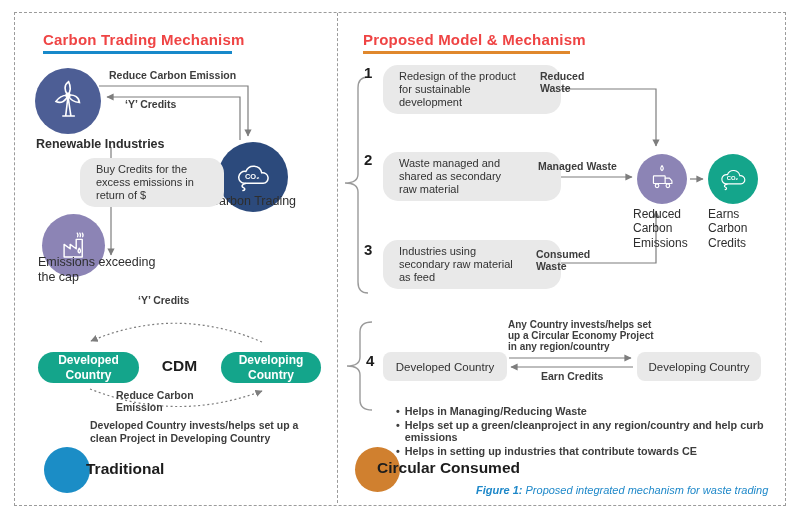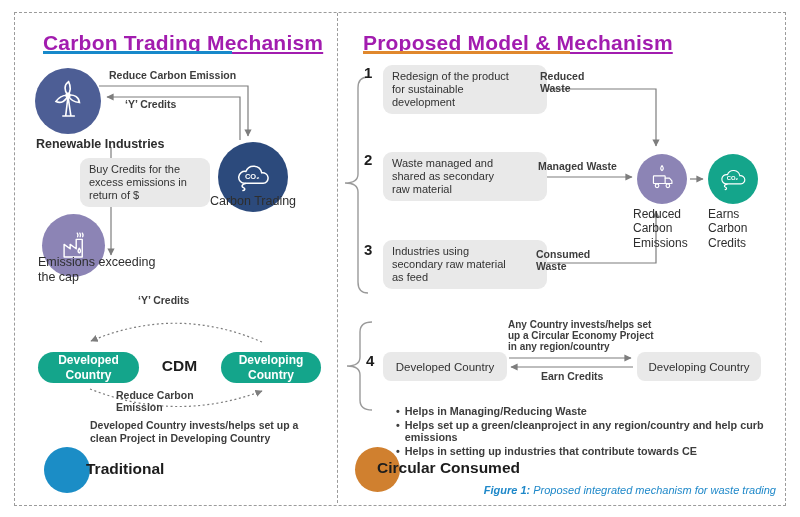--- a/index.html
+++ b/index.html
@@ -3,37 +3,37 @@
 <meta charset="utf-8">
 <style>
   html,body{margin:0;padding:0;background:#ffffff;}
   .stage{
     position:relative;width:800px;height:517px;background:#ffffff;
     font-family:"Liberation Sans", sans-serif;color:#2e2e2e;overflow:hidden;
   }
   .abs{position:absolute;}
   .outer-border{left:14px;top:12px;width:770px;height:492px;border:1px dashed #9b9b9b;}
   .divider{left:337px;top:13px;height:490px;border-left:1px dashed #9b9b9b;width:0;}
-  .panel-title{font-size:21px;font-weight:700;color:#a21caf;letter-spacing:.2px;white-space:nowrap;text-decoration:underline;}
+  .panel-title{font-size:15px;font-weight:700;color:#ef4444;letter-spacing:.2px;white-space:nowrap;}
   .title-rule{height:3px;}
   .circle{border-radius:50%;display:flex;align-items:center;justify-content:center;}
   .node-label{font-size:12.5px;color:#2e2e2e;line-height:1.2;white-space:nowrap;}
   .preline{white-space:pre-line;}
   .edge-lbl{font-size:10.5px;font-weight:700;color:#3d3d3d;line-height:1.12;}
-  .gbox{background:#e9e9e9;border-radius:9px;font-size:11px;line-height:1.18;color:#323232;padding:5px 9px;}
+  .gbox{background:#e9e9e9;border-radius:15px;font-size:11px;line-height:1.18;color:#323232;padding:5px 16px;}
   .pill{background:#14a58b;border-radius:16px;color:#ffffff;font-weight:700;font-size:12px;
         line-height:1.2;display:flex;align-items:center;justify-content:center;text-align:center;}
   .cdm-lbl{font-size:15.5px;font-weight:700;color:#1d1d1d;text-align:center;}
   .step-num{font-size:15px;font-weight:700;color:#1d1d1d;}
   .country-box{background:#e9e9e9;border-radius:8px;font-size:11.5px;color:#323232;
         display:flex;align-items:center;justify-content:center;}
   .footer-lbl{font-size:15.5px;font-weight:700;color:#1c1c1c;white-space:nowrap;}
   .note{font-size:10.5px;font-weight:700;color:#3d3d3d;line-height:1.25;}
   .bullet-row{display:flex;gap:5px;font-size:10.8px;font-weight:700;color:#3d3d3d;line-height:1.1;margin-bottom:2px;}
-  .caption{font-size:11px;font-style:italic;color:#1e88c9;text-align:right;}
+  .caption{font-size:11px;font-style:italic;color:#1e88c9;}
   .caption .b{font-weight:700;}
   svg{display:block;}
 </style>
 </head>
 <body>
 
 <div class="stage">
 
   <div class="abs outer-border"></div>
   <div class="abs divider"></div>

